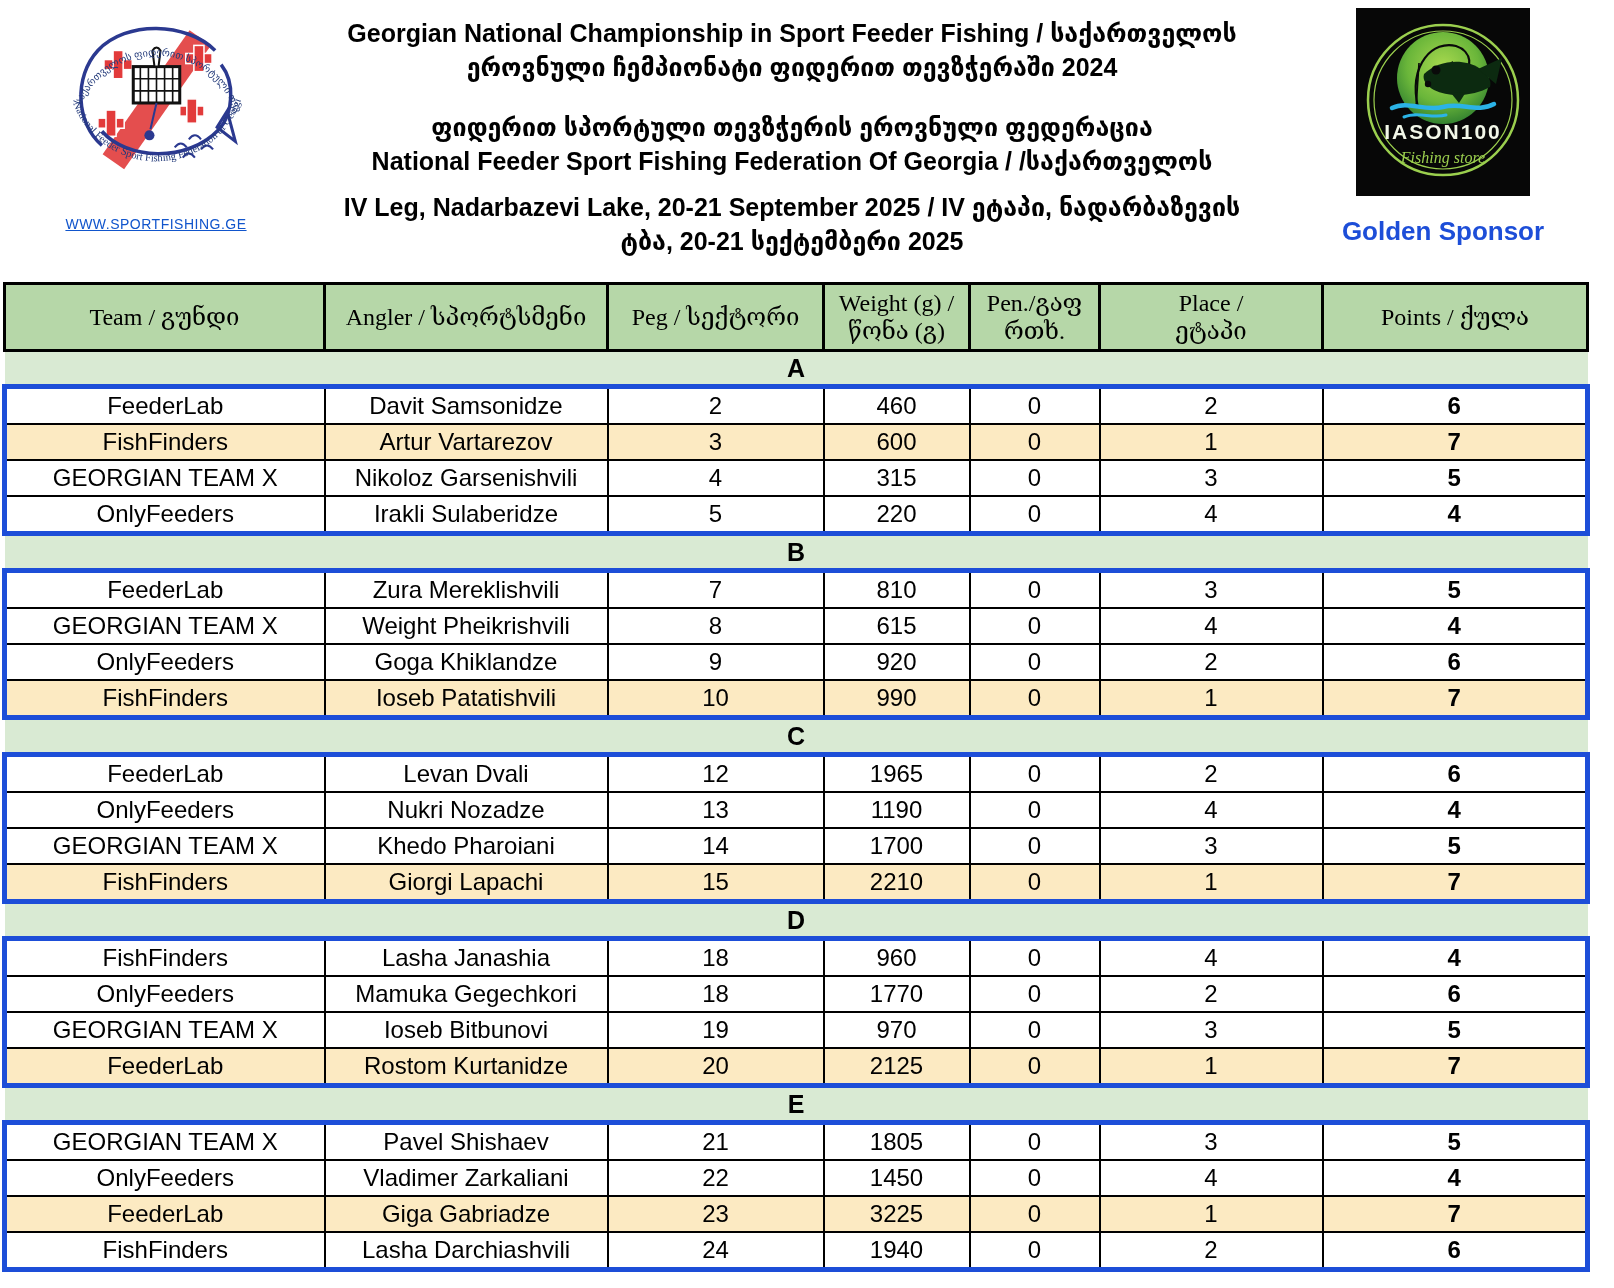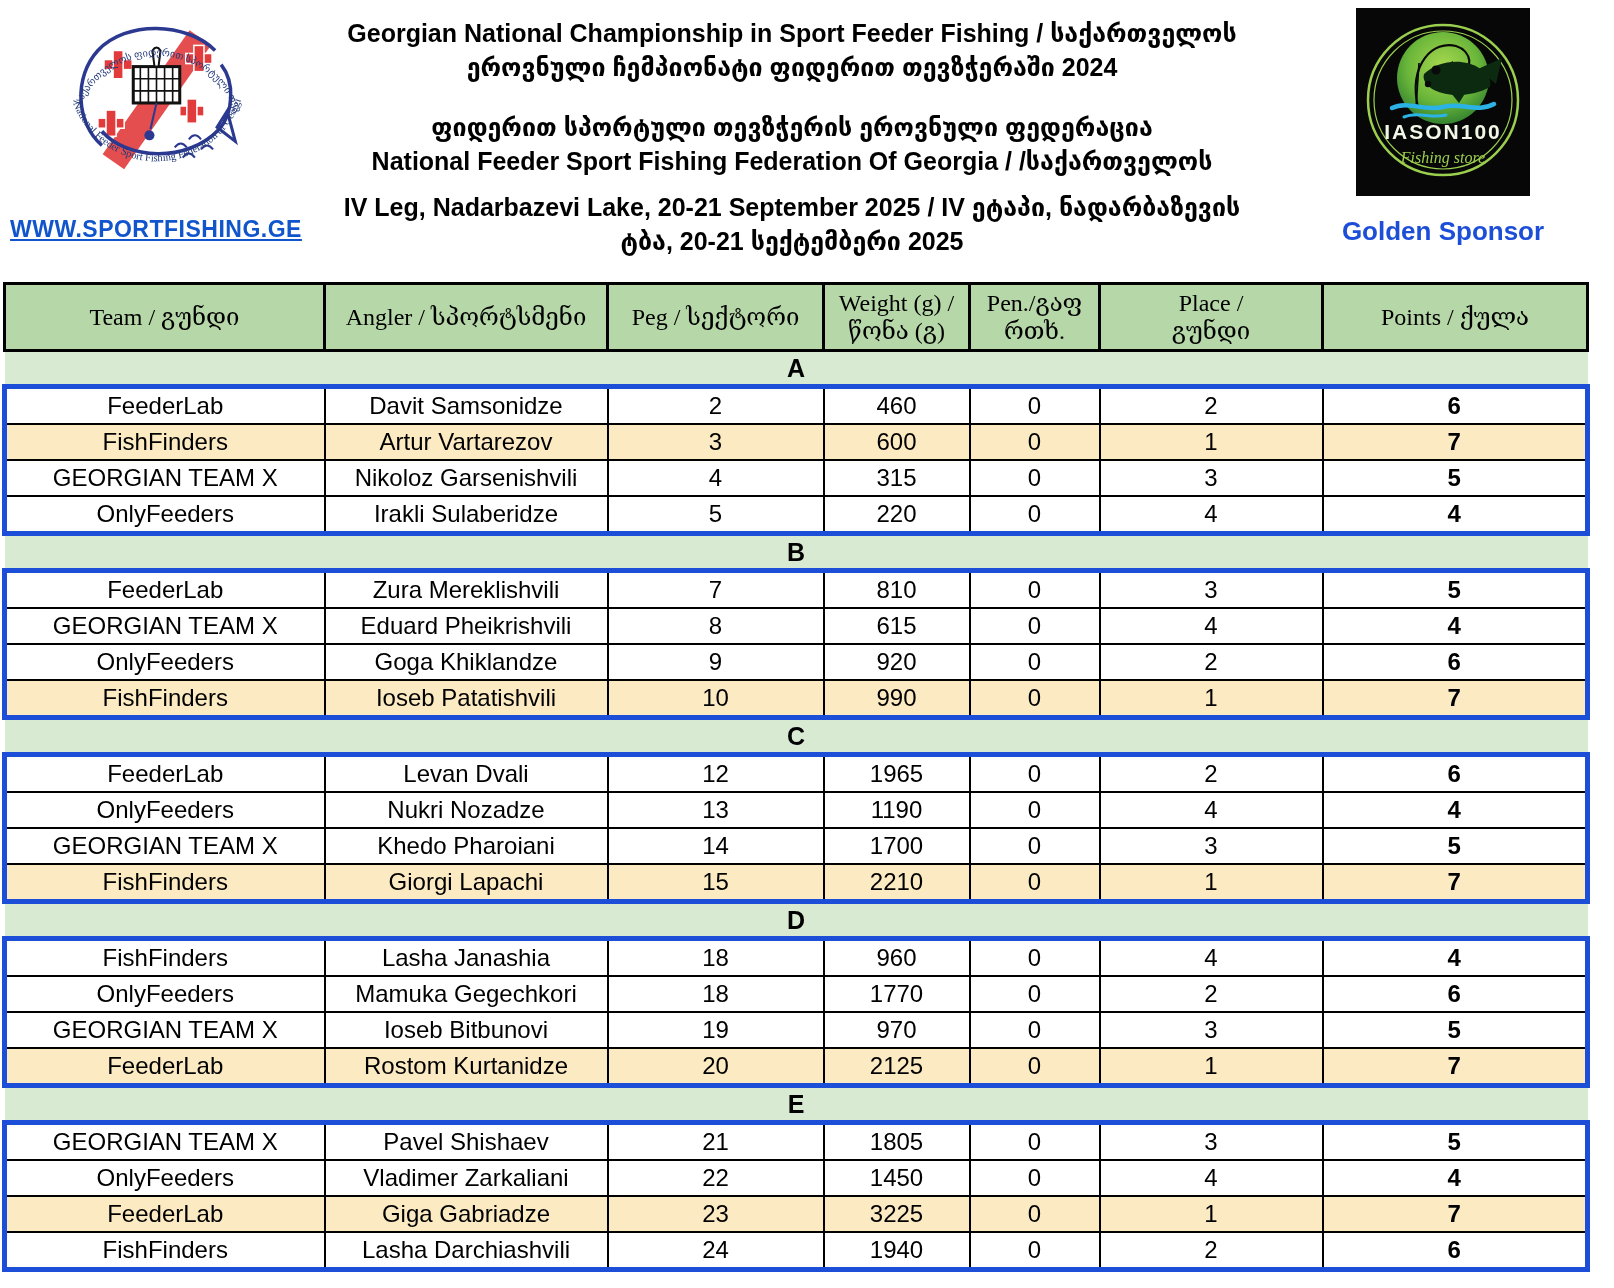--- a/index.html
+++ b/index.html
@@ -10,21 +10,21 @@
   .top{display:flex;box-sizing:border-box;height:282px;padding:6px 10px 0 10px;}
   .left-col{width:292px;display:flex;flex-direction:column;align-items:center;flex:none;}
   .center-col{flex:1;text-align:center;padding-top:10px;}
   .right-col{width:322px;display:flex;flex-direction:column;align-items:center;flex:none;padding-top:2px;}
 
   .title{font-weight:bold;font-size:25px;line-height:34px;color:#000;}
   .t2{margin-top:26px;}
   .t3{margin-top:12px;}
 
   .website{display:inline-block;margin-top:12px;color:var(--link-blue,#1155cc);
-           font-size:23px;font-weight:bold;text-decoration:underline;letter-spacing:.5px;cursor:pointer;}
+           font-size:14px;font-weight:normal;text-decoration:underline;letter-spacing:.5px;cursor:pointer;}
 
   .golden{margin-top:20px;font-weight:bold;font-size:26px;color:#1d4ed8;}
 
   
   table.results{border-collapse:collapse;table-layout:fixed;width:1583px;margin-left:2px;}
   table.results col.c1{width:320px}
   table.results col.c2{width:283px}
   table.results col.c3{width:216px}
   table.results col.c4{width:146px}
   table.results col.c5{width:130px}
@@ -187,21 +187,21 @@
         <th>
             <div>Weight (g) /</div>
             <div>წონა (გ)</div>
           </th>
         <th>
             <div>Pen./გაფ</div>
             <div>რთხ.</div>
           </th>
         <th>
             <div>Place /</div>
-            <div>გუნდი</div>
+            <div>ეტაპი</div>
           </th>
         <th>
             <div>Points / ქულა</div>
           </th>
       </tr>
     </thead>
 
   <tbody class="band">
         <tr>
           <td colspan="7">A</td>
@@ -255,21 +255,21 @@
           <td>FeederLab</td>
           <td>Zura Mereklishvili</td>
           <td>7</td>
           <td>810</td>
           <td>0</td>
           <td>3</td>
           <td class="points">5</td>
         </tr>
         <tr>
           <td>GEORGIAN TEAM X</td>
-          <td>Eduard Pheikrishvili</td>
+          <td>Weight Pheikrishvili</td>
           <td>8</td>
           <td>615</td>
           <td>0</td>
           <td>4</td>
           <td class="points">4</td>
         </tr>
         <tr>
           <td>OnlyFeeders</td>
           <td>Goga Khiklandze</td>
           <td>9</td>

